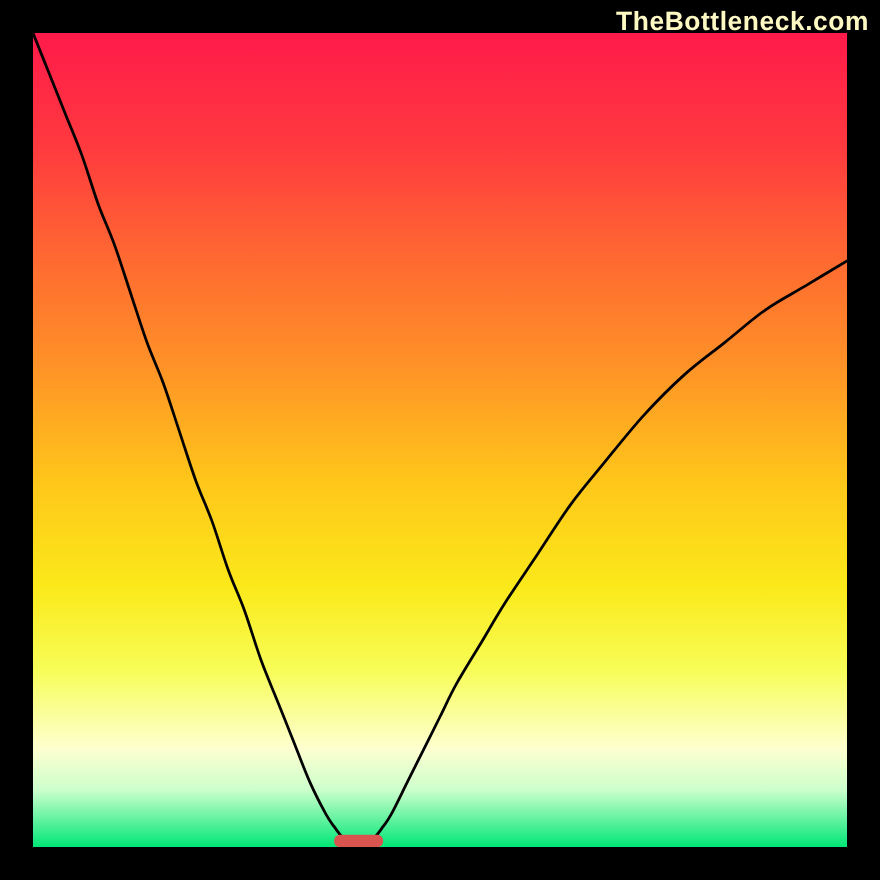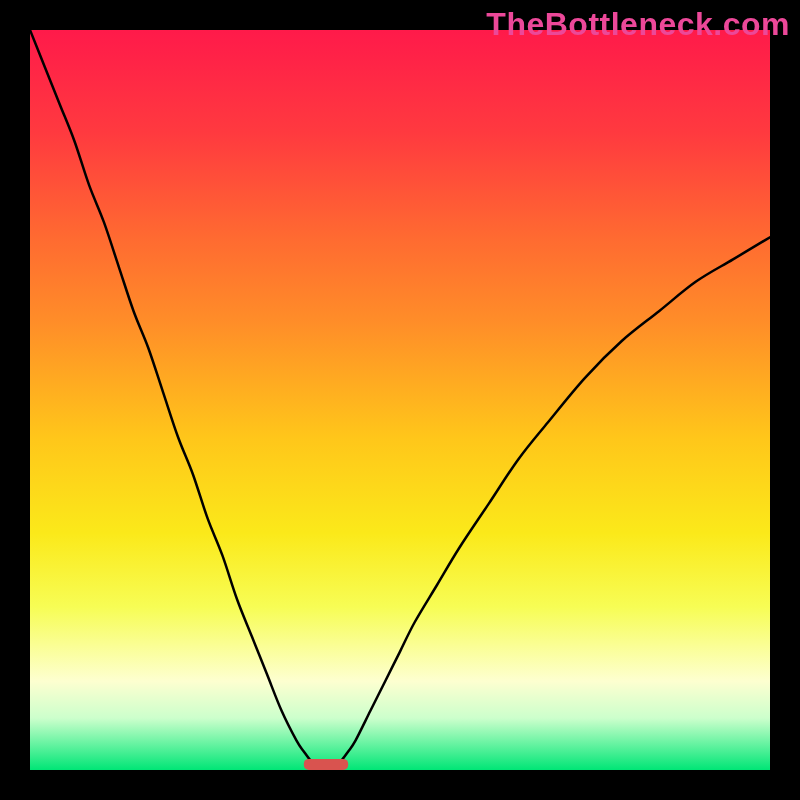--- a/index.html
+++ b/index.html
@@ -14,22 +14,22 @@
   .container {
     position: relative;
     width: 800px;
     height: 800px;
     background: #000000;
   }
   .watermark {
     position: absolute;
     top: 6px;
     right: 10px;
-    color: #ec4899;
-    font-size: 32px;
+    color: #fef9c3;
+    font-size: 24px;
     font-weight: bold;
     letter-spacing: 0.5px;
     z-index: 30;
   }
   .plot-frame {
     position: absolute;
     left: 30px;
     top: 30px;
     width: 740px;
     height: 740px;

